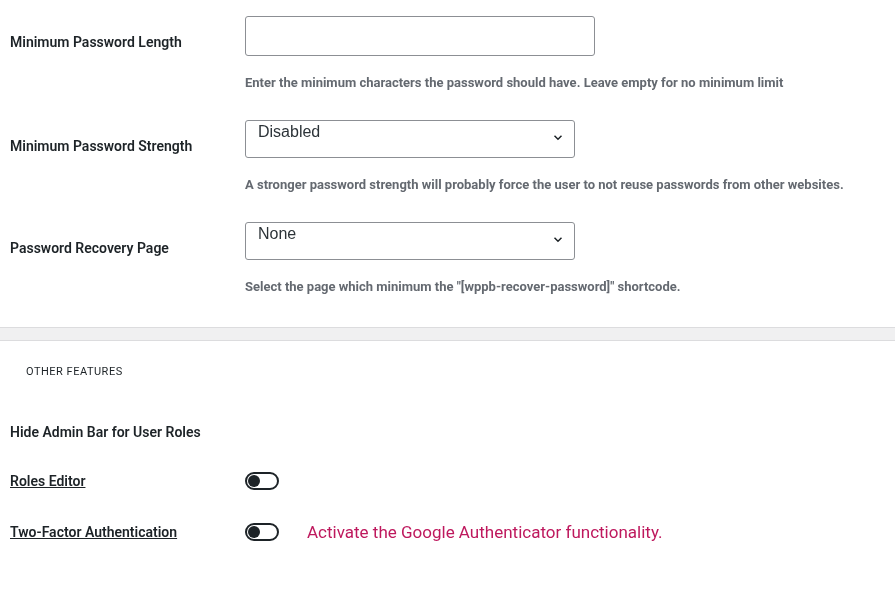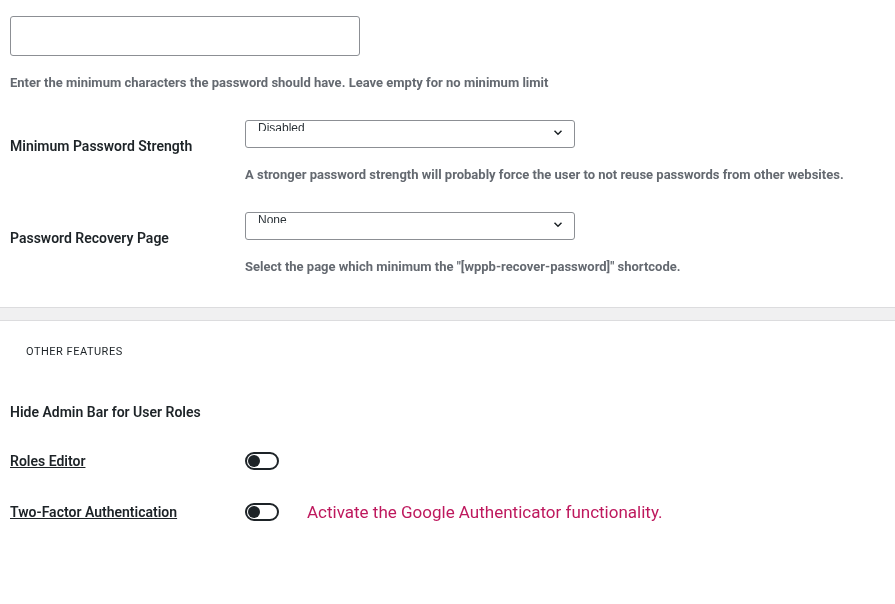--- a/index.html
+++ b/index.html
@@ -41,25 +41,25 @@
       font-size: 14px;
       background: #fff;
       color: #2c3338;
     }
     .select-wrap {
       position: relative;
       width: 330px;
     }
     .select-input {
       width: 100%;
-      height: 28px;
+      height: 38px;
       border: 1px solid #8c8f94;
       border-radius: 3px;
       padding: 0 30px 16px 12px;
-      font-size: 12px;
+      font-size: 16px;
       background: #fff;
       color: #2c3338;
       appearance: none;
       -webkit-appearance: none;
       cursor: pointer;
     }
     .select-wrap .chev {
       position: absolute;
       right: 10px;
       top: 50%;
@@ -133,20 +133,23 @@
       font-size: 17px;
     }
     .row-spacer { height: 12px; }
   </style>
 </head>
 <body>
 
 <div class="form-table">
 
   <div class="form-row">
+    <div class="form-label-col">
+      <label class="form-label">Minimum Password Length</label>
+    </div>
     <div class="form-input-col">
       <input type="text" class="text-input" value="" style="">
       <div class="help-text">Enter the minimum characters the password should have. Leave empty for no minimum limit</div>
     </div>
   </div>
 
   <div class="row-spacer"></div>
 
   <div class="form-row">
     <div class="form-label-col">

